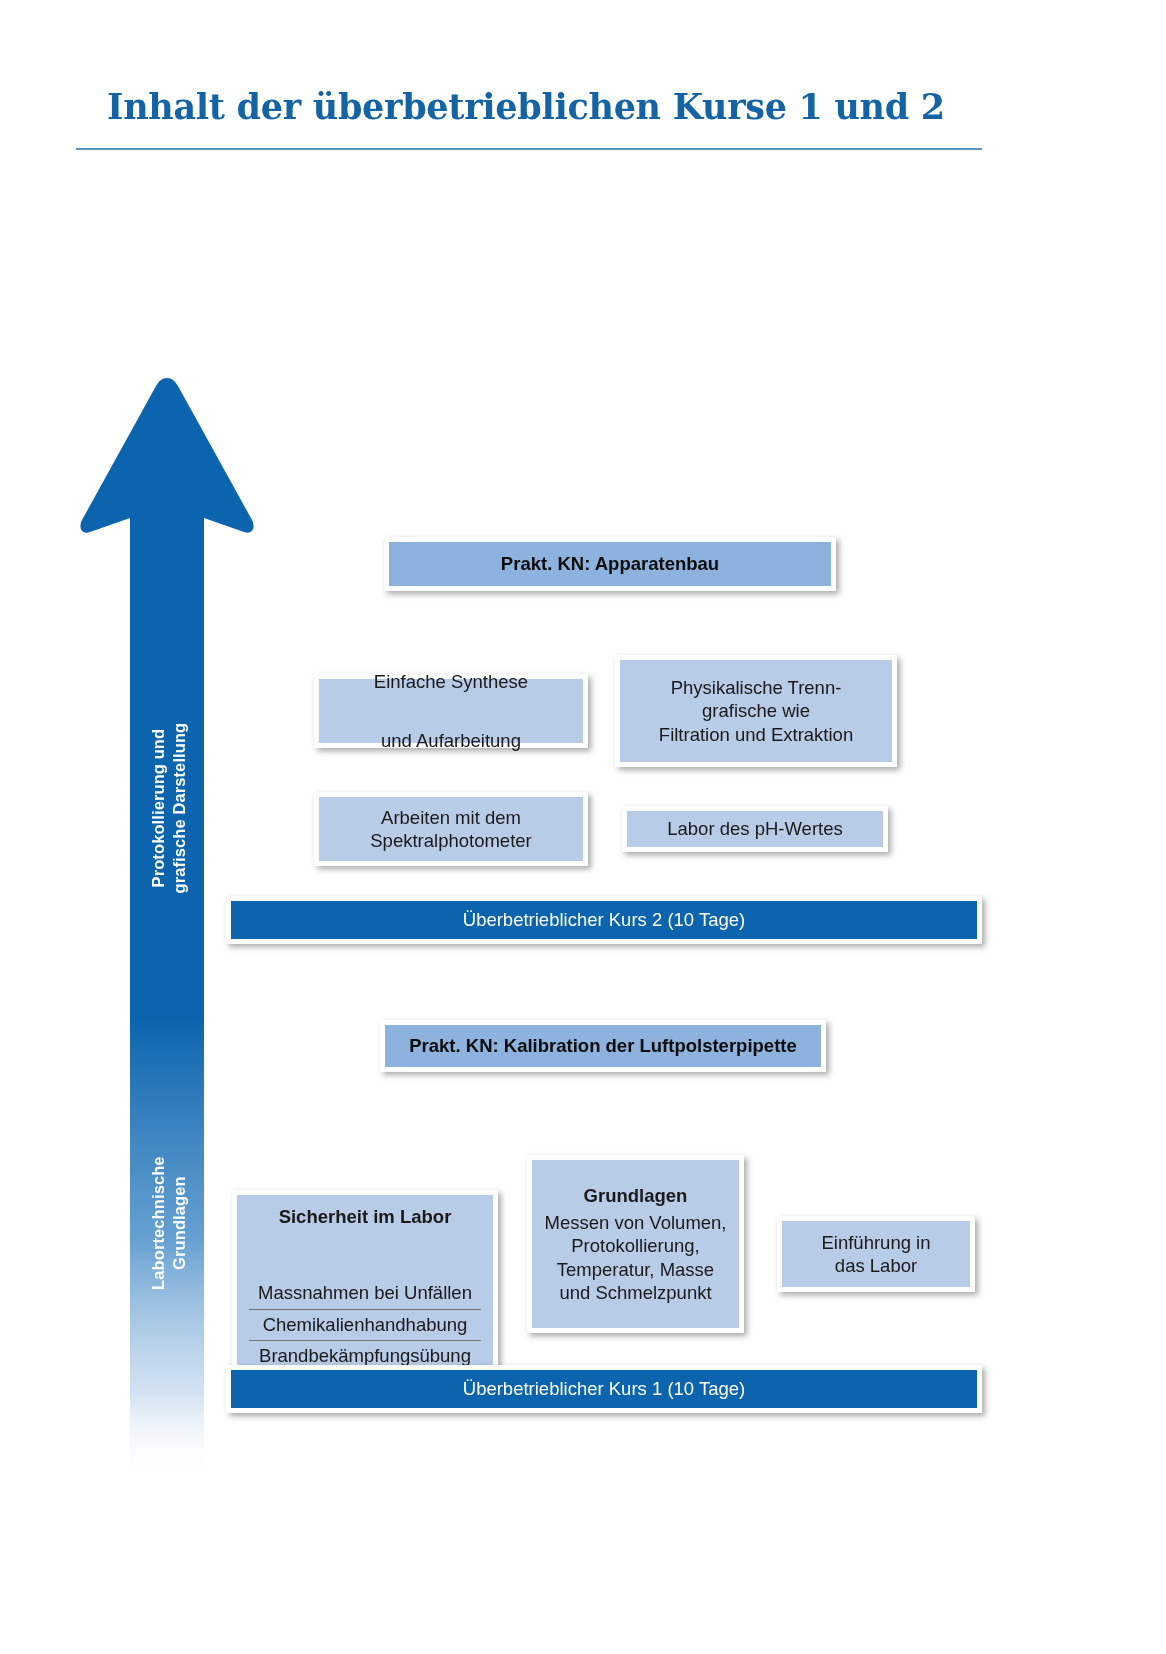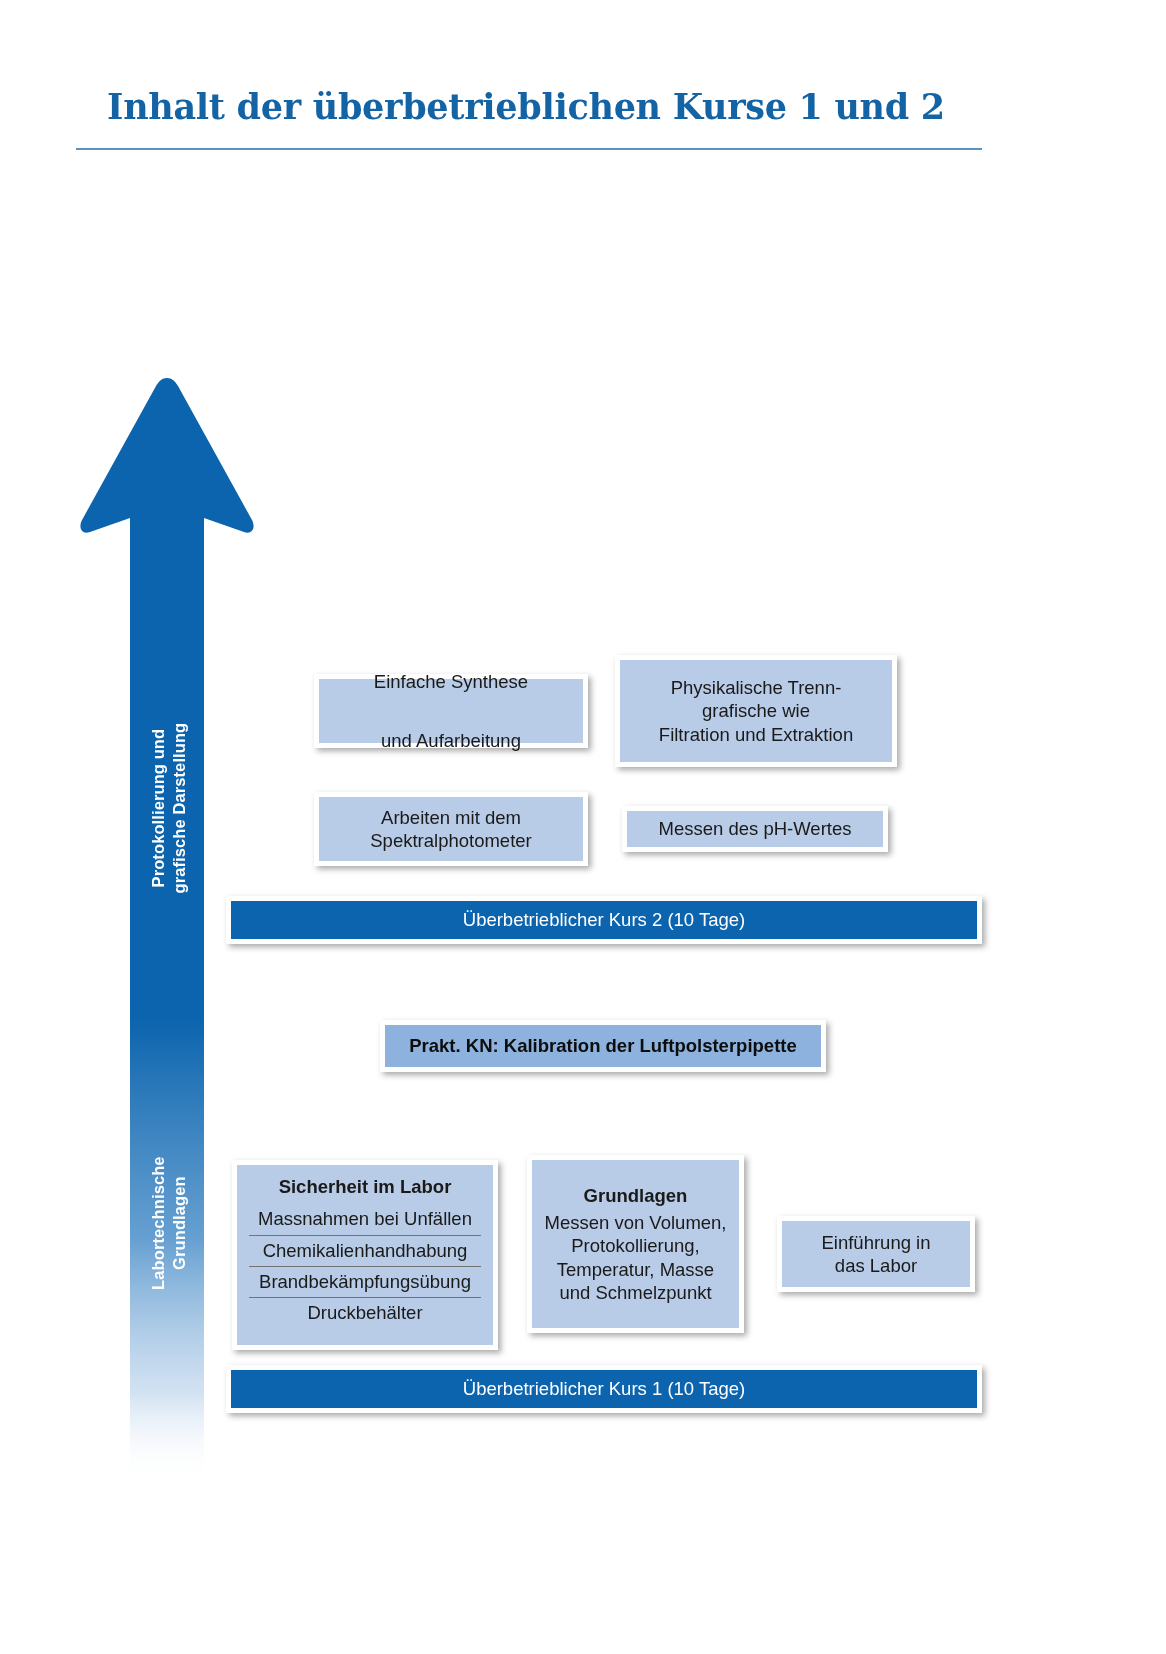--- a/index.html
+++ b/index.html
@@ -139,21 +139,21 @@
   }
 
   
   #box-apparatenbau   { left: 384px; top: 537px;  width: 452px; height: 54px; }
   #box-synthese       { left: 314px; top: 674px;  width: 274px; height: 74px; gap: 35px; }
   #box-trennmethoden  { left: 615px; top: 655px;  width: 282px; height: 112px; }
   #box-spektral       { left: 314px; top: 792px;  width: 274px; height: 74px; }
   #box-ph             { left: 622px; top: 806px;  width: 266px; height: 46px; }
   #bar-kurs2          { left: 226px; top: 896px;  width: 756px; height: 48px; }
   #box-kalibration    { left: 380px; top: 1020px; width: 446px; height: 52px; }
-  #box-sicherheit     { left: 232px; top: 1160px; width: 266px; height: 190px; }
+  #box-sicherheit     { left: 232px; top: 1190px; width: 266px; height: 190px; gap: 44px; }
   #box-grundlagen     { left: 527px; top: 1155px; width: 217px; height: 178px; }
   #box-einfuehrung    { left: 777px; top: 1216px; width: 198px; height: 76px; }
   #bar-kurs1          { left: 226px; top: 1365px; width: 756px; height: 48px; }
 </style>
 </head>
 <body>
 
 <div id="page">
 
   <div class="page-title">Inhalt der überbetrieblichen Kurse 1 und 2</div>
@@ -189,39 +189,42 @@
       <span class="l1">Protokollierung und</span>
       <span class="l2">grafische Darstellung</span>
     </div>
 
     <div class="arrow-label" id="label-basics">
       <span class="l1">Labortechnische</span>
       <span class="l2">Grundlagen</span>
     </div>
   </div>
 
+  <div class="box medium" id="box-apparatenbau">
+    <span class="body">Prakt. KN: Apparatenbau</span>
+  </div>
 
   <div class="box light" id="box-synthese">
     <span>Einfache Synthese</span>
     <span>und Aufarbeitung</span>
   </div>
 
   <div class="box light" id="box-trennmethoden">
     <span>Physikalische Trenn-</span>
     <span>grafische wie</span>
     <span>Filtration und Extraktion</span>
   </div>
 
   <div class="box light" id="box-spektral">
     <span>Arbeiten mit dem</span>
     <span>Spektralphotometer</span>
   </div>
 
   <div class="box light" id="box-ph">
-    <span>Messen des pH-Wertes</span>
+    <span>Labor des pH-Wertes</span>
   </div>
 
   <div class="box course" id="bar-kurs2">
     <span>Überbetrieblicher Kurs 2 (10 Tage)</span>
   </div>
 
   <div class="box medium" id="box-kalibration">
     <span class="body">Prakt. KN: Kalibration der Luftpolsterpipette</span>
   </div>
 

